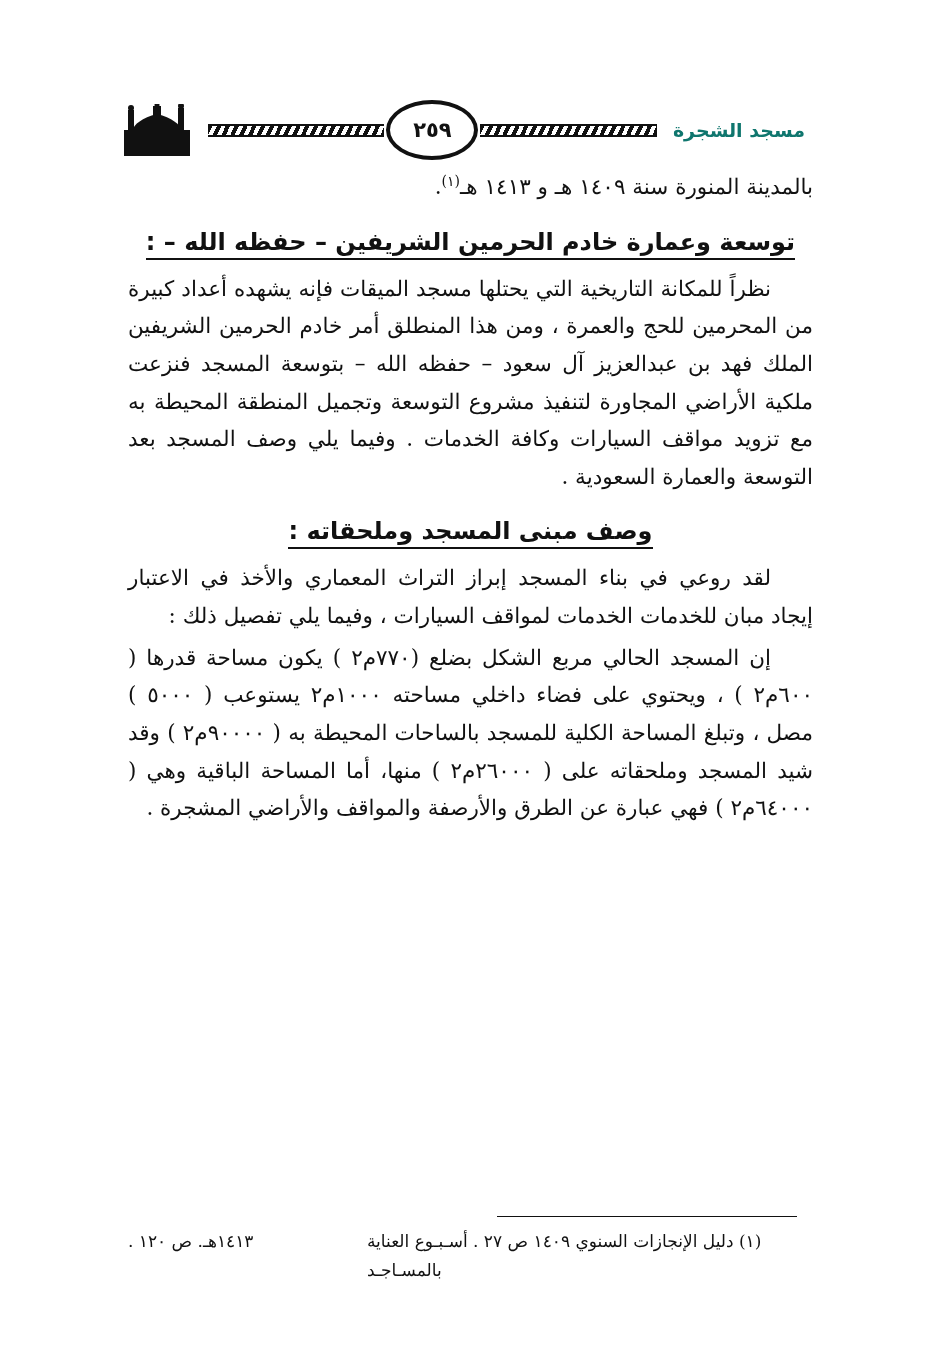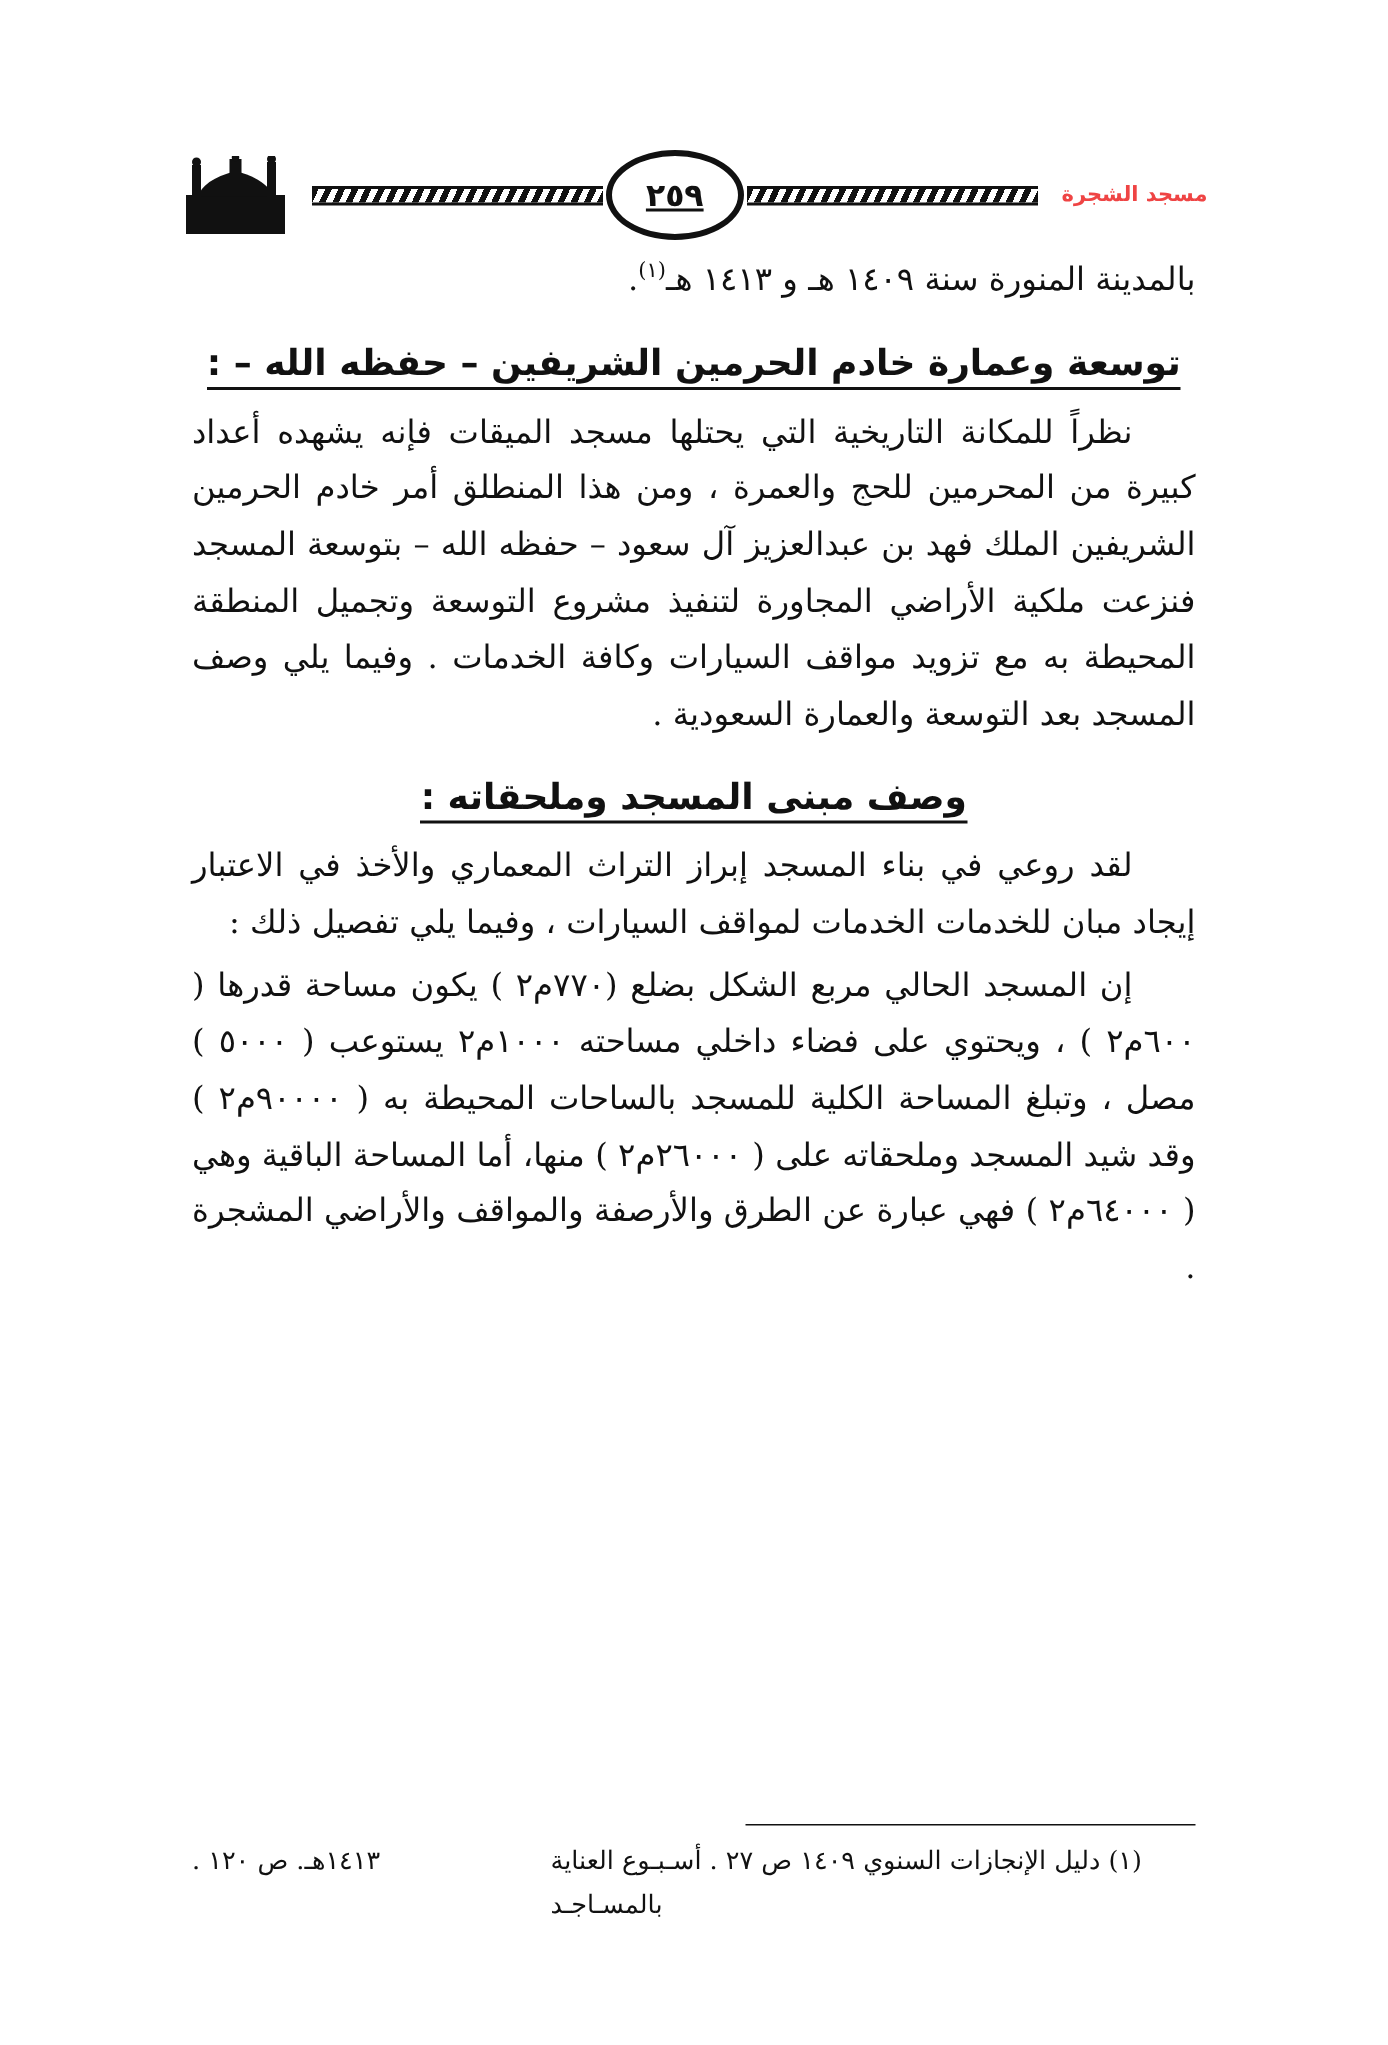--- a/index.html
+++ b/index.html
@@ -30,23 +30,23 @@
     right: 120px;
     height: 60px;
     display: flex;
     align-items: center;
     direction: rtl;
   }
 
   .header-title {
     font-family: "DejaVu Sans", "Liberation Sans", sans-serif;
     font-weight: bold;
-    font-size: 14px;
+    font-size: 19px;
     letter-spacing: 1px;
-    color: #ef4444;
+    color: #0f766e;
     white-space: nowrap;
     padding-left: 10px;
   }
 
   .rope {
     flex: 1;
     height: 9px;
     position: relative;
     background:
       repeating-linear-gradient(
@@ -70,37 +70,36 @@
     display: flex;
     align-items: center;
     justify-content: center;
     font-family: "DejaVu Sans", "Liberation Sans", sans-serif;
     font-size: 21px;
     font-weight: bold;
     background: #fff;
     flex: none;
     position: relative;
     z-index: 3;
-    text-decoration: underline;
   }
 
   .mosque-icon {
     flex: none;
     width: 74px;
     height: 52px;
     margin-right: 8px;
     position: relative;
   }
   .mosque-icon svg { display: block; }
 
   
   .content {
     position: absolute;
     top: 168px;
-    right: 128px;
+    right: 112px;
     left: 128px;
     direction: rtl;
     text-align: justify;
   }
 
   p.para {
     margin: 0 0 4px 0;
     font-size: 21.5px;
     line-height: 1.75;
     text-align: justify;

